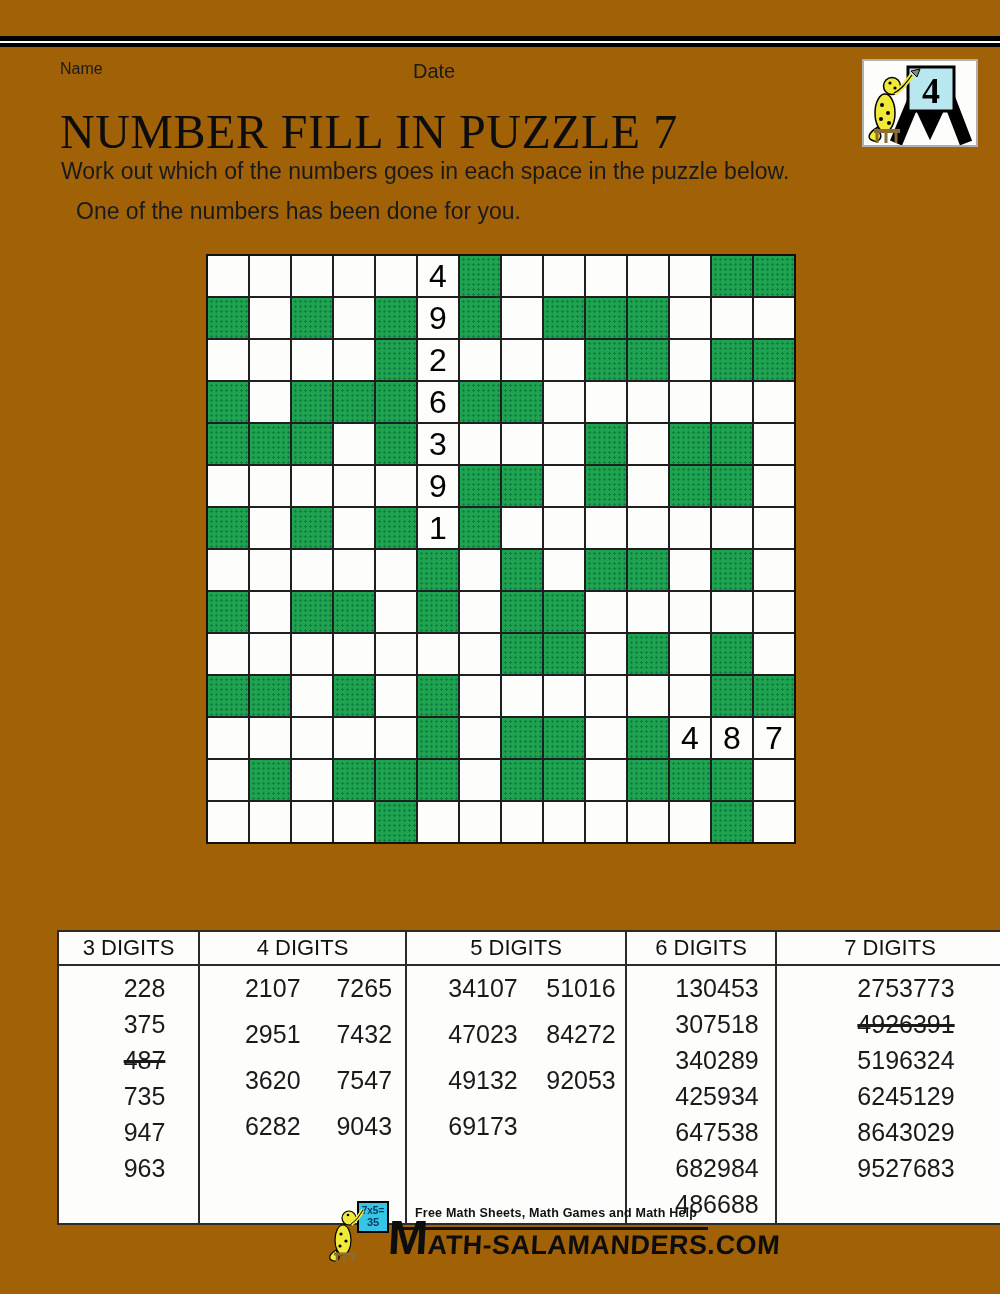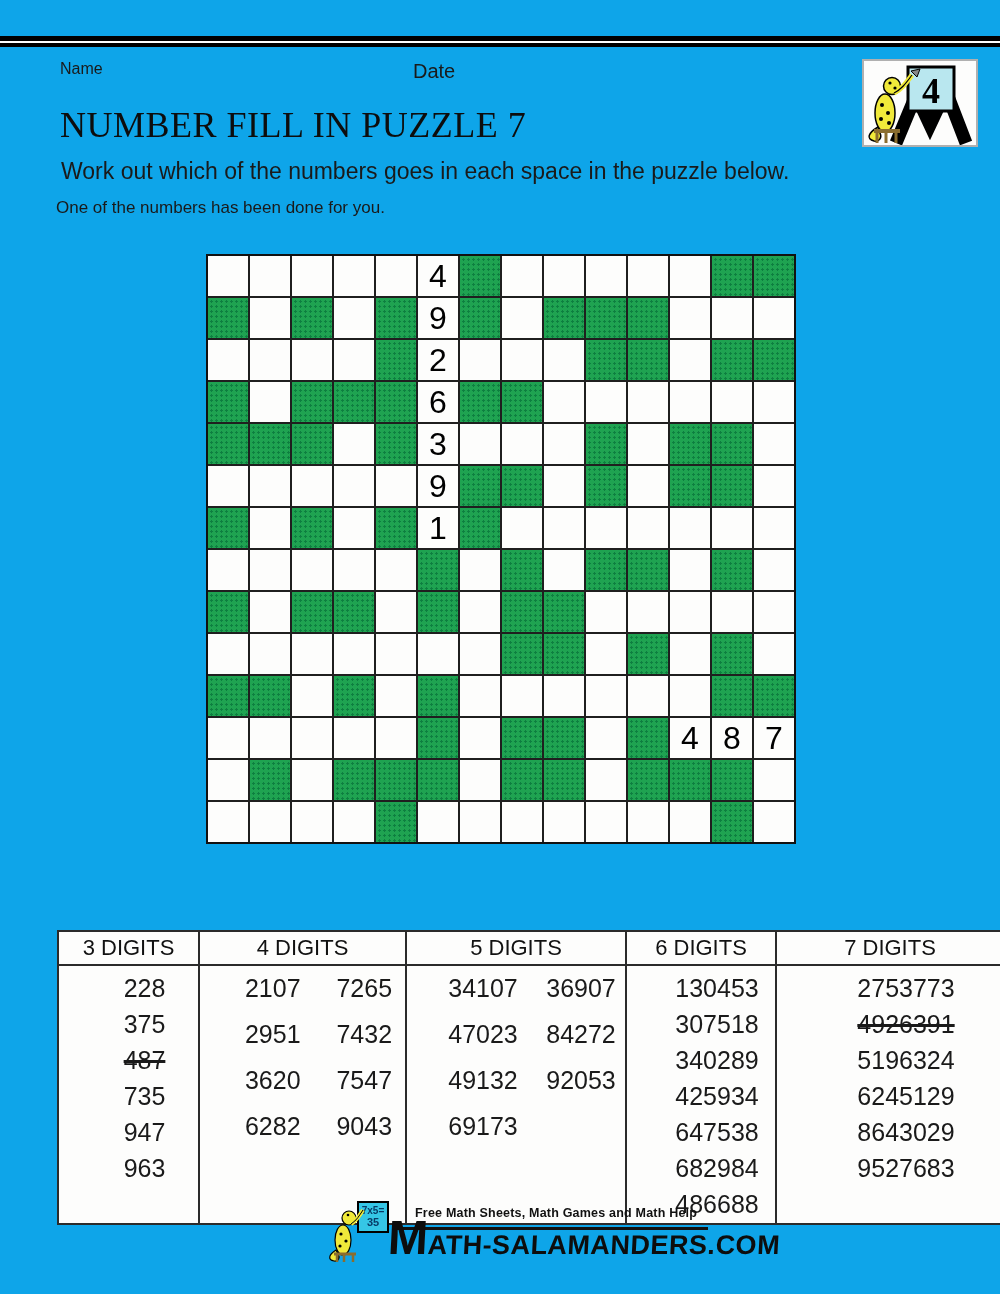--- a/index.html
+++ b/index.html
@@ -1,32 +1,32 @@
 <!DOCTYPE html>
 <html><head>
 <meta charset="utf-8">
 <style>
   html,body{margin:0;padding:0;background:#fff;}
-  .page{position:relative;width:1000px;height:1294px;margin:0 auto;background:#0ea5e9;
+  .page{position:relative;width:1000px;height:1294px;margin:0 auto;background:#a16207;
         font-family:"Liberation Sans",sans-serif;color:#1a1a1a;overflow:hidden;}
 
   .topbar{position:absolute;left:0;top:36px;width:1000px;height:11px;
           background:linear-gradient(to bottom,#000 0,#000 5px,#fff 5px,#fff 7px,#000 7px,#000 11px);}
 
   .name-label{position:absolute;left:60px;top:60px;font-size:16px;}
   .date-label{position:absolute;left:413px;top:60px;font-size:20px;}
 
   .grade-logo{position:absolute;left:862px;top:59px;width:116px;height:88px;
               border:2px solid #b0b0b0;background:#fdfdfc;box-sizing:border-box;}
 
   .page-title{position:absolute;left:60px;top:104px;font-family:"Liberation Serif",serif;
-              font-size:36px;font-weight:500;letter-spacing:.5px;color:#0d0d0d;white-space:nowrap;}
+              font-size:48px;font-weight:500;letter-spacing:.5px;color:#0d0d0d;white-space:nowrap;}
 
   .instr1{position:absolute;left:61px;top:158px;font-size:23px;}
-  .instr2{position:absolute;left:56px;top:198px;font-size:17px;}
+  .instr2{position:absolute;left:76px;top:198px;font-size:23px;}
 
   .grid{position:absolute;left:206px;top:254px;background:#1f1f1f;border:2px solid #111;
         display:grid;grid-template-columns:repeat(14,40px);grid-auto-rows:40px;gap:2px;}
   .cell{background:#fdfdfc;display:flex;align-items:center;justify-content:center;
         font-size:32px;color:#000;}
   .cell.green{background-color:#1fa351;
         background-image:radial-gradient(circle,#0e7f40 1px,rgba(0,0,0,0) 1.4px);
         background-size:5px 5px;background-position:1px 1px;}
 
   .bank{position:absolute;left:57px;top:930px;width:948px;height:295px;
@@ -317,21 +317,21 @@
           <div class="bank-val">3620</div>
           <div class="bank-val">7547</div>
           <div class="bank-val">6282</div>
           <div class="bank-val">9043</div>
         </div>
       </div>
       <div class="bank-col">
         <div class="bank-head">5 DIGITS</div>
         <div class="bank-body cols2">
           <div class="bank-val">34107</div>
-          <div class="bank-val">36907</div>
+          <div class="bank-val">51016</div>
           <div class="bank-val">47023</div>
           <div class="bank-val">84272</div>
           <div class="bank-val">49132</div>
           <div class="bank-val">92053</div>
           <div class="bank-val">69173</div>
           <div class="bank-val"></div>
         </div>
       </div>
       <div class="bank-col">
         <div class="bank-head">6 DIGITS</div>

